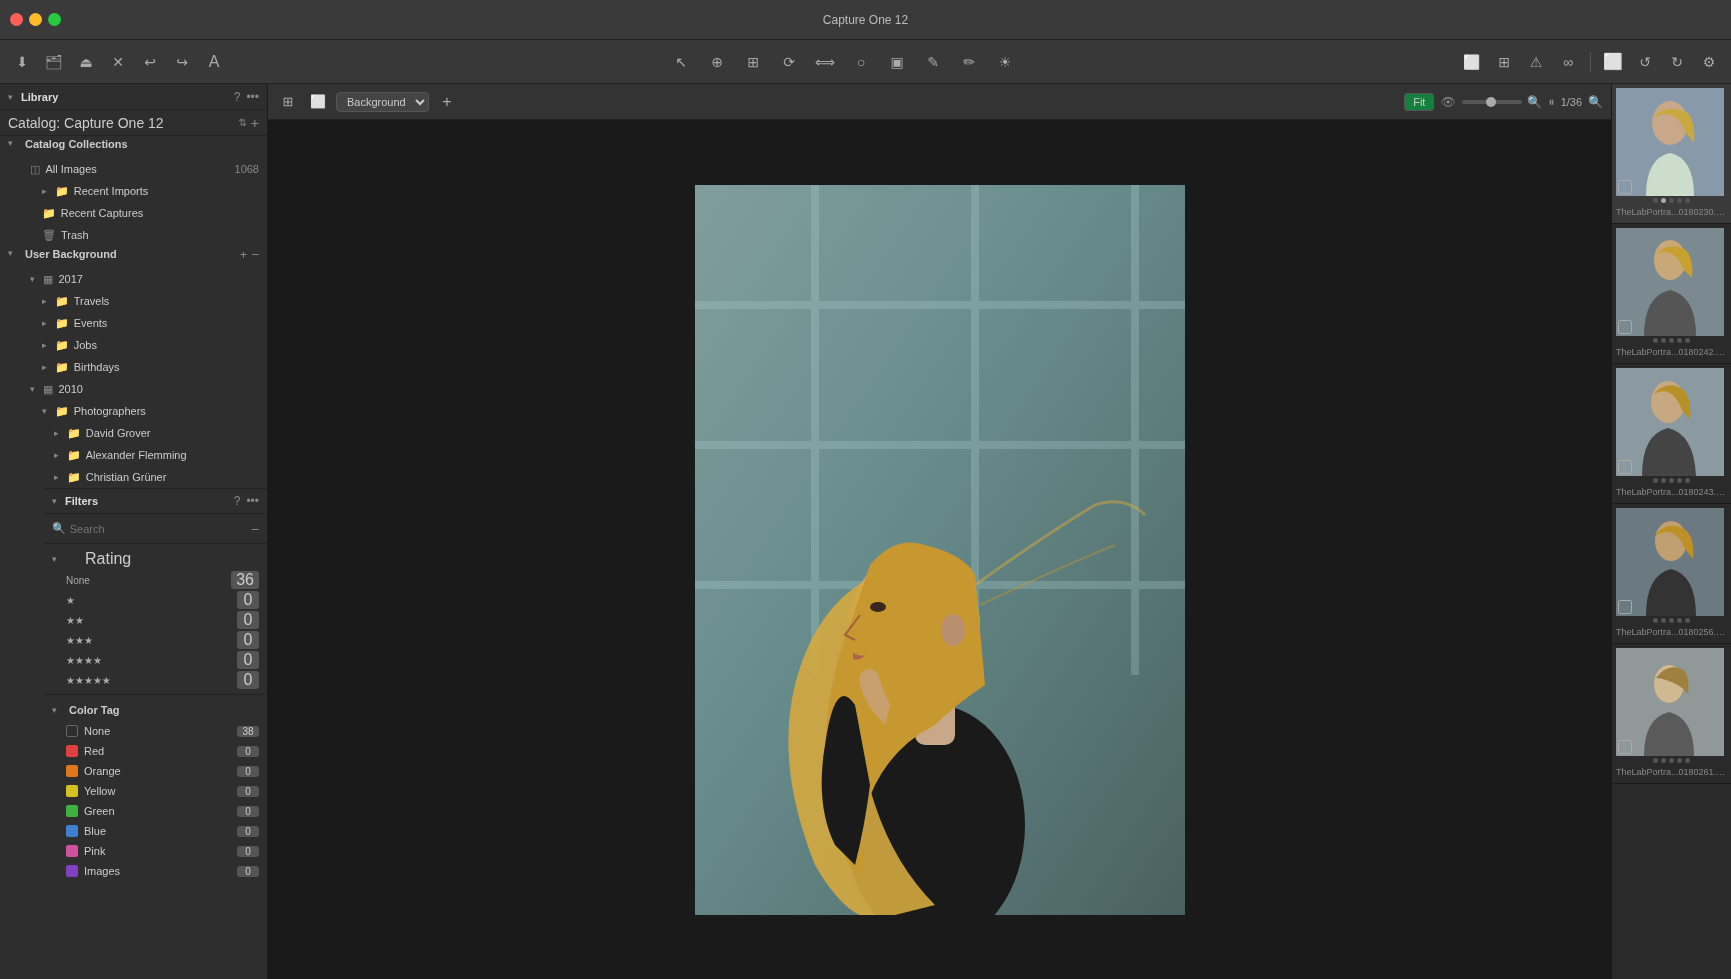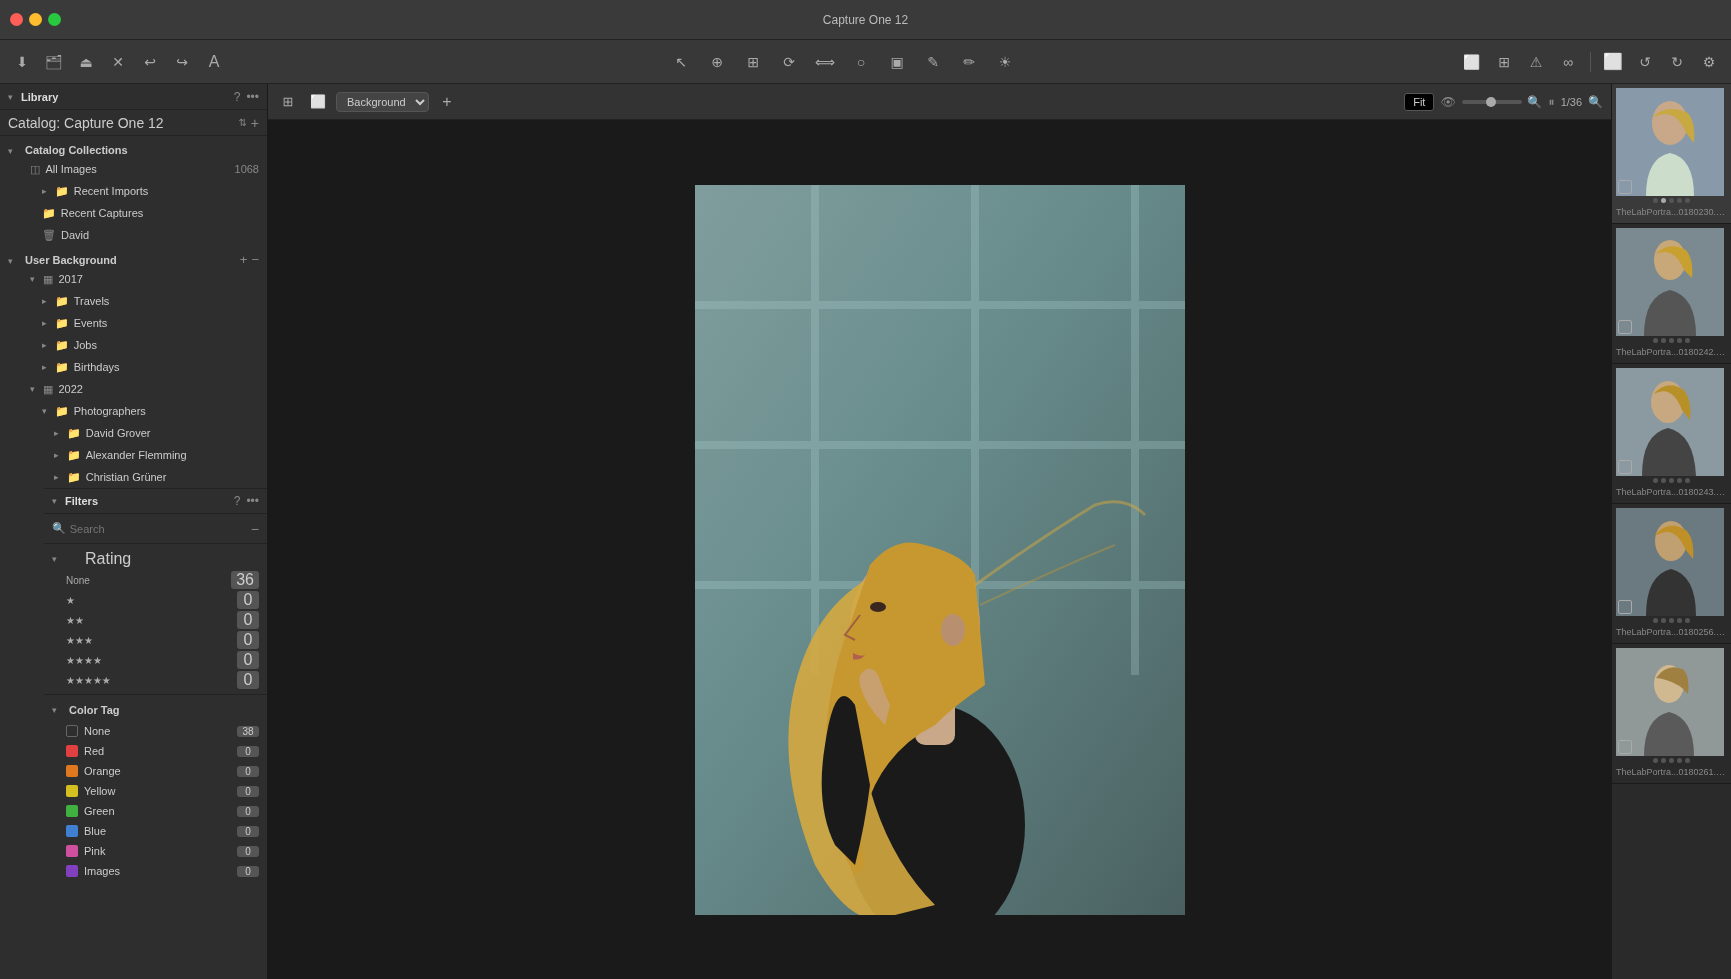--- a/index.html
+++ b/index.html
@@ -120,21 +120,21 @@
       font-size: 11px;
       cursor: pointer;
     }
     .second-toolbar-right {
       margin-left: auto;
       display: flex;
       align-items: center;
       gap: 6px;
     }
     .fit-btn {
-      background: #000000;
+      background: #15803d;
       color: #ccc;
       border: 1px solid #555;
       border-radius: 3px;
       padding: 2px 8px;
       font-size: 11px;
       cursor: pointer;
     }
 
     
     #main {
@@ -191,21 +191,21 @@
     }
     .catalog-controls {
       display: flex;
       gap: 4px;
       align-items: center;
     }
 
     
     .tree-section-header {
       display: flex;
-      align-items: flex-end;
+      align-items: flex-start;
       padding: 2px 8px;
       height: 22px;
       cursor: pointer;
     }
     .tree-section-label {
       font-size: 11px;
       font-weight: 600;
       color: #ccc;
       margin-left: 4px;
       flex: 1;
@@ -563,21 +563,21 @@
         <span class="tree-item-label">Recent Imports</span>
       </div>
 
       <div class="tree-item tree-item-l3">
         <span class="tree-item-icon">📁</span>
         <span class="tree-item-label">Recent Captures</span>
       </div>
 
       <div class="tree-item tree-item-l3">
         <span class="tree-item-icon">🗑</span>
-        <span class="tree-item-label">David</span>
+        <span class="tree-item-label">Trash</span>
       </div>
 
       <div class="tree-section-header">
         <span class="chevron chevron-down"></span>
         <span class="tree-section-label">User Background</span>
         <div class="tree-section-controls">
           <span class="section-control-btn">+</span>
           <span class="section-control-btn">−</span>
         </div>
       </div>
@@ -608,21 +608,21 @@
 
       <div class="tree-item tree-item-l3">
         <span class="chevron chevron-right"></span>
         <span class="tree-item-icon">📁</span>
         <span class="tree-item-label">Birthdays</span>
       </div>
 
       <div class="tree-item tree-item-l2">
         <span class="chevron chevron-down"></span>
         <span class="tree-item-icon">▦</span>
-        <span class="tree-item-label">2022</span>
+        <span class="tree-item-label">2010</span>
       </div>
 
       <div class="tree-item tree-item-l3">
         <span class="chevron chevron-down"></span>
         <span class="tree-item-icon">📁</span>
         <span class="tree-item-label">Photographers</span>
       </div>
 
       <div class="tree-item tree-item-l4">
         <span class="chevron chevron-right"></span>

